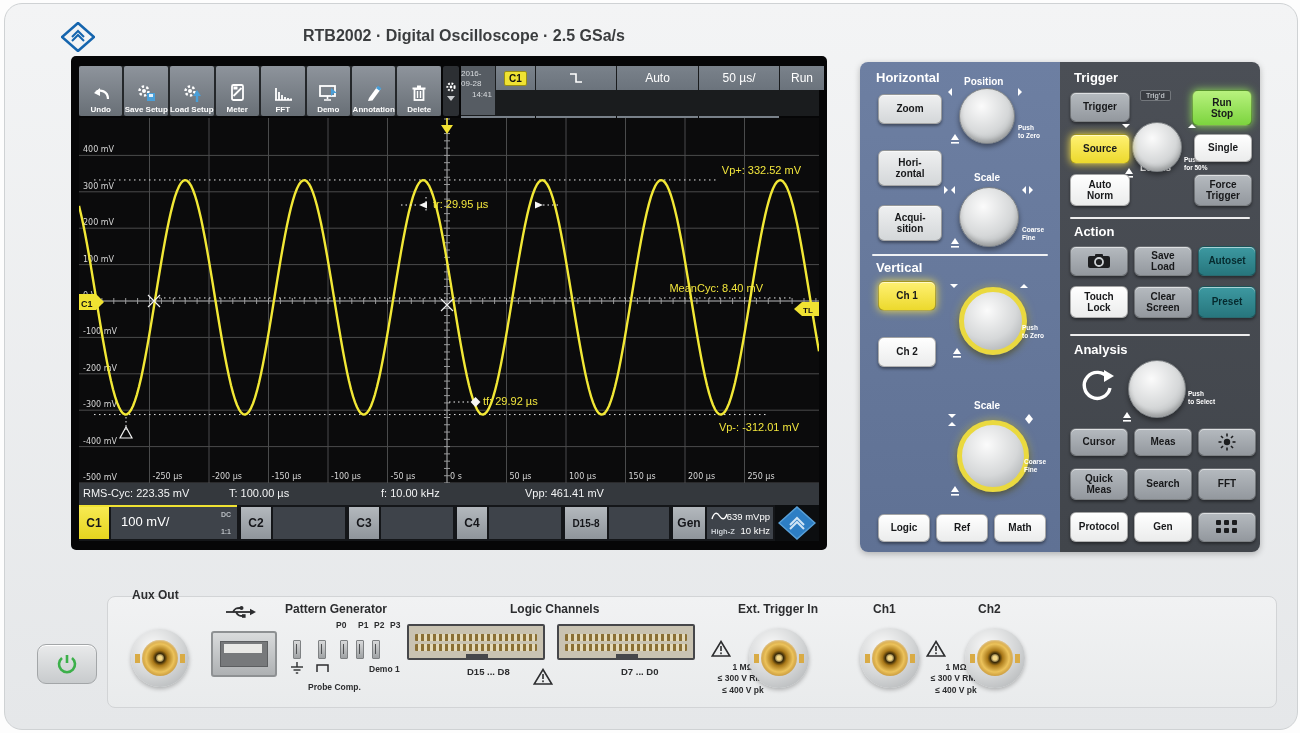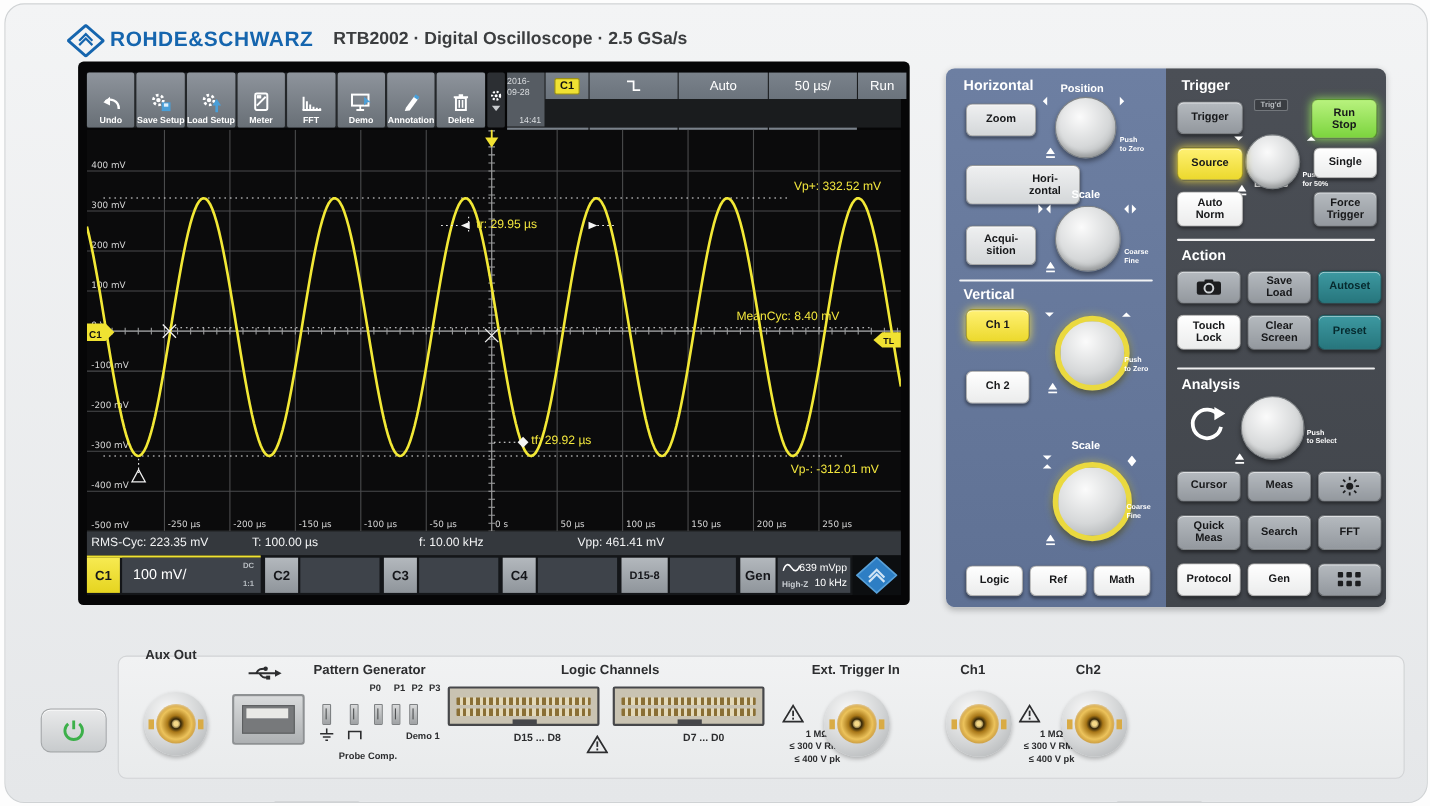--- a/index.html
+++ b/index.html
@@ -21,21 +21,21 @@
         align-items:center;justify-content:flex-end;padding-bottom:2px;border-radius:2px;cursor:default;}
   .tbtn .tlabel{font:bold 8px "Liberation Sans",sans-serif;color:#fff;white-space:nowrap;}
   .tbtn svg{margin-bottom:2px;}
   .gearcol{position:absolute;left:372px;top:10px;width:16px;height:50px;background:#2c2f33;border-radius:2px;
            display:flex;flex-direction:column;align-items:center;justify-content:center;gap:3px;}
   .readouts{position:absolute;left:390px;top:10px;width:358px;height:50px;display:grid;
             grid-template-columns:34px 39px 80px 81px 80px 44px;grid-template-rows:24px 24px;gap:1px;background:#1a1c1e;}
   .rcell{background:linear-gradient(#7a828b,#6b737c);color:#fff;font:12px "Liberation Sans",sans-serif;
          display:flex;align-items:center;justify-content:center;}
   .rdate{grid-row:1/3;background:#565c63;color:#d9dcdf;font:8px "Liberation Sans",sans-serif;
-         display:flex;flex-direction:column;align-items:flex-end;justify-content:space-between;padding:3px 3px 0 0;line-height:1.3;}
+         display:flex;flex-direction:column;align-items:flex-end;justify-content:flex-start;padding:3px 3px 0 0;line-height:1.3;}
   .c1badge{background:#f0e232;color:#111;font:bold 10px "Liberation Sans",sans-serif;border-radius:2px;
            padding:1px 4px;border:1px solid #9a8f14;}
   .grat{position:absolute;left:8px;top:62px;width:740px;height:365px;background:#0b0b0c;}
   .grat svg{position:absolute;left:0;top:0;}
   .grid{stroke:#4a4b4c;stroke-width:1;}
   .axis{stroke:#9a9b9c;stroke-width:1;}
   .measline{stroke:#e9e9ea;stroke-width:1;stroke-dasharray:1.5,3.5;}
   .wave{stroke:#f2e836;stroke-width:2.4;fill:none;stroke-linejoin:round;}
   .axlab{font:8px "DejaVu Sans",sans-serif;fill:#d6d6d6;}
   .ann{position:absolute;font:11px "Liberation Sans",sans-serif;color:#f2e63d;white-space:nowrap;}
@@ -112,21 +112,20 @@
 
 <div class="stage">
   <div class="feet" style="left:246px;"></div>
   <div class="feet" style="left:1012px;"></div>
   <div class="device">
 
     <svg width="34" height="30" style="position:absolute;left:56px;top:18px;">
       <polygon points="17,1 33,15 17,29 1,15" fill="none" stroke="#1565ae" stroke-width="2.6"></polygon>
       <path d="M11 15 l6 -6 l6 6 M11 19 l6 -6 l6 6" fill="none" stroke="#1565ae" stroke-width="2"></path>
     </svg>
-    <div class="hdr-brand">ROHDE&amp;SCHWARZ</div>
     <div class="hdr-model">RTB2002 · Digital Oscilloscope · 2.5 GSa/s</div>
 
     <div class="scr">
 
       <div class="tbar">
         <div class="tbtn">
           <svg width="22" height="20">
             <path d="M18 16 C18 8 10 6 6 9" fill="none" stroke="#fff" stroke-width="2.2"></path>
             <polygon points="4,10 10,5 10,13" fill="#fff"></polygon>
           </svg>
@@ -484,21 +483,21 @@
         <span class="tri t-l" style="left:88px;top:26px;"></span>
         <span class="tri t-r" style="left:158px;top:26px;"></span>
         <div class="knob" style="left:99px;top:26px;width:54px;height:54px;"></div>
         <div class="hint" style="left:158px;top:62px;">Push
 to Zero</div>
         <svg width="10" height="10" style="position:absolute;left:90px;top:72px;">
           <polygon points="5,0 9,6 1,6" fill="#fff"></polygon>
             <rect x="1" y="8" width="8" height="1.6" fill="#fff"></rect>
         </svg>
 
-        <div class="pbtn b-light" style="left:18px;top:88px;width:62px;height:34px;padding-left:40px;">Hori-
+        <div class="pbtn b-light" style="left:18px;top:88px;width:62px;height:34px;">Hori-
 zontal</div>
         <div class="klab" style="left:114px;top:110px;">Scale</div>
         <span class="tri t-r" style="left:84px;top:124px;"></span>
         <span class="tri t-l" style="left:91px;top:124px;"></span>
         <span class="tri t-l" style="left:162px;top:124px;"></span>
         <span class="tri t-r" style="left:169px;top:124px;"></span>
         <div class="knob" style="left:99px;top:125px;width:58px;height:58px;"></div>
         <div class="hint" style="left:162px;top:164px;">Coarse
 Fine</div>
         <div class="pbtn b-light" style="left:18px;top:143px;width:62px;height:34px;">Acqui-

